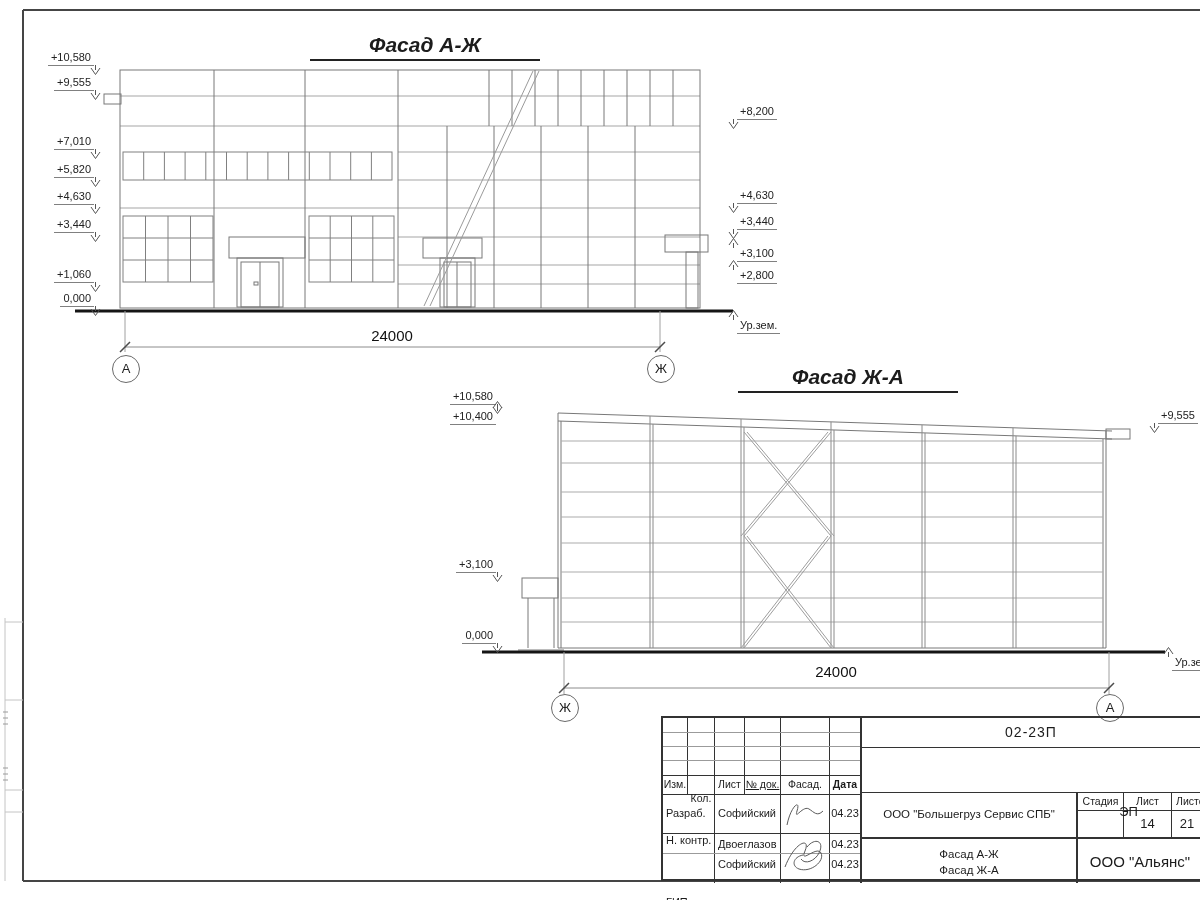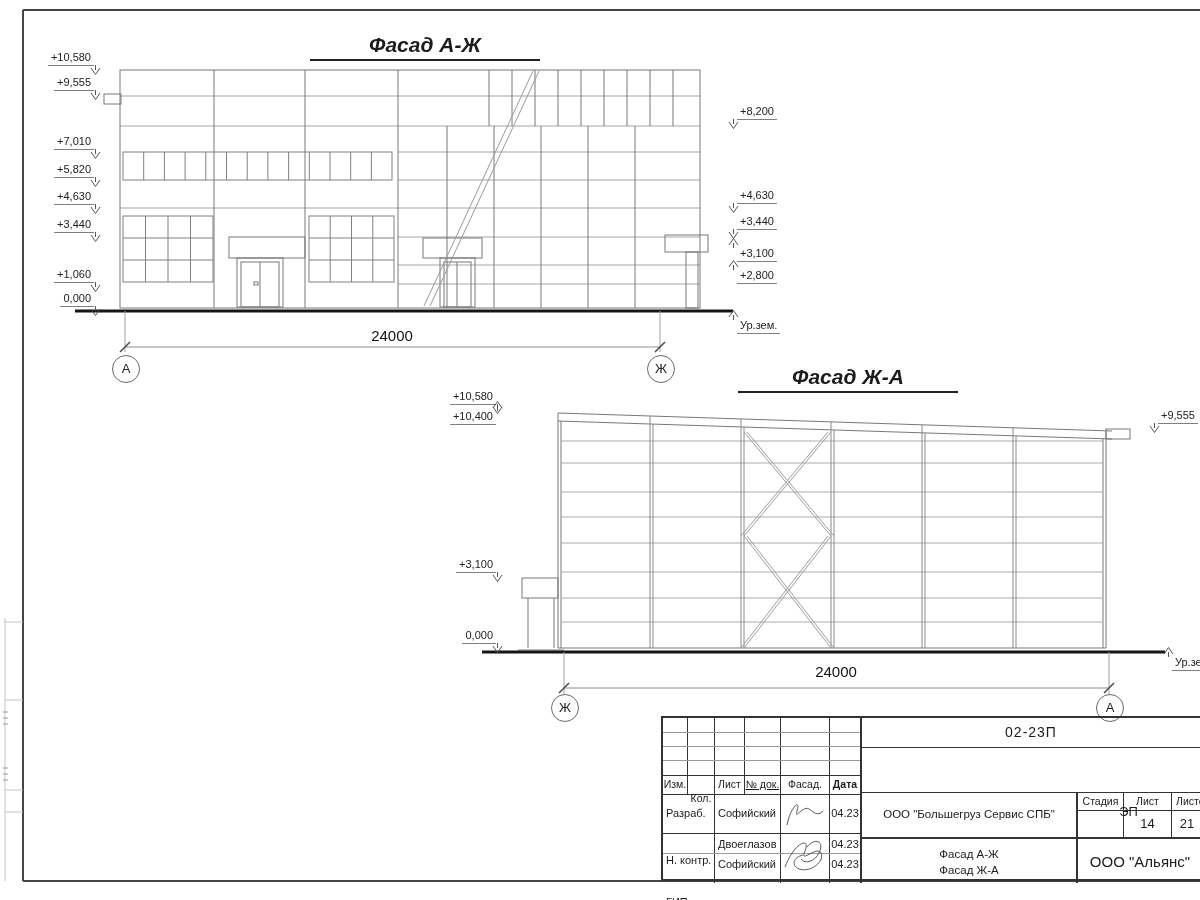--- a/index.html
+++ b/index.html
@@ -273,21 +273,21 @@
     <div class="cell hdr" style="left:0;top:57px;width:24px;height:19px;">Изм.</div>
     <div class="cell hdr" style="left:25px;top:71px;width:26px;height:19px;">Кол.</div>
     <div class="cell hdr" style="left:52px;top:57px;width:29px;height:19px;">Лист</div>
     <div class="cell hdr" style="left:82px;top:57px;width:35px;height:19px;text-decoration:underline;">№ док.</div>
     <div class="cell hdr" style="left:118px;top:57px;width:48px;height:19px;">Фасад.</div>
     <div class="cell hdr" style="left:167px;top:57px;width:30px;height:19px;font-weight:bold;">Дата</div>
 
     <div class="cell rolecell" style="left:0;top:85px;width:51px;height:20px;">Разраб.</div>
     <div class="cell rolecell" style="left:52px;top:85px;width:65px;height:20px;">Софийский</div>
     <div class="cell datecell" style="left:167px;top:85px;width:30px;height:20px;">04.23</div>
-    <div class="cell rolecell" style="left:0;top:132px;width:51px;height:20px;">Н. контр.</div>
+    <div class="cell rolecell" style="left:0;top:112px;width:51px;height:20px;">Н. контр.</div>
     <div class="cell rolecell" style="left:52px;top:116px;width:65px;height:20px;">Двоеглазов</div>
     <div class="cell datecell" style="left:167px;top:116px;width:30px;height:20px;">04.23</div>
     <div class="cell rolecell" style="left:0;top:136px;width:51px;height:20px;margin-top:38px;">ГИП</div>
     <div class="cell rolecell" style="left:52px;top:136px;width:65px;height:20px;">Софийский</div>
     <div class="cell datecell" style="left:167px;top:136px;width:30px;height:20px;">04.23</div>
 
     <svg style="position:absolute;left:118px;top:77px;" width="48" height="87" viewBox="0 0 48 87">
       <g fill="none" stroke="#5a5a5a" stroke-width="1">
         <path d="M6 30 C10 10 20 4 16 16 C13 26 22 10 28 14 C33 17 36 22 42 16"></path>
         <path d="M4 72 C14 46 30 42 24 56 C18 70 36 50 40 58 C44 66 30 78 18 74 C10 71 12 62 22 60"></path>

